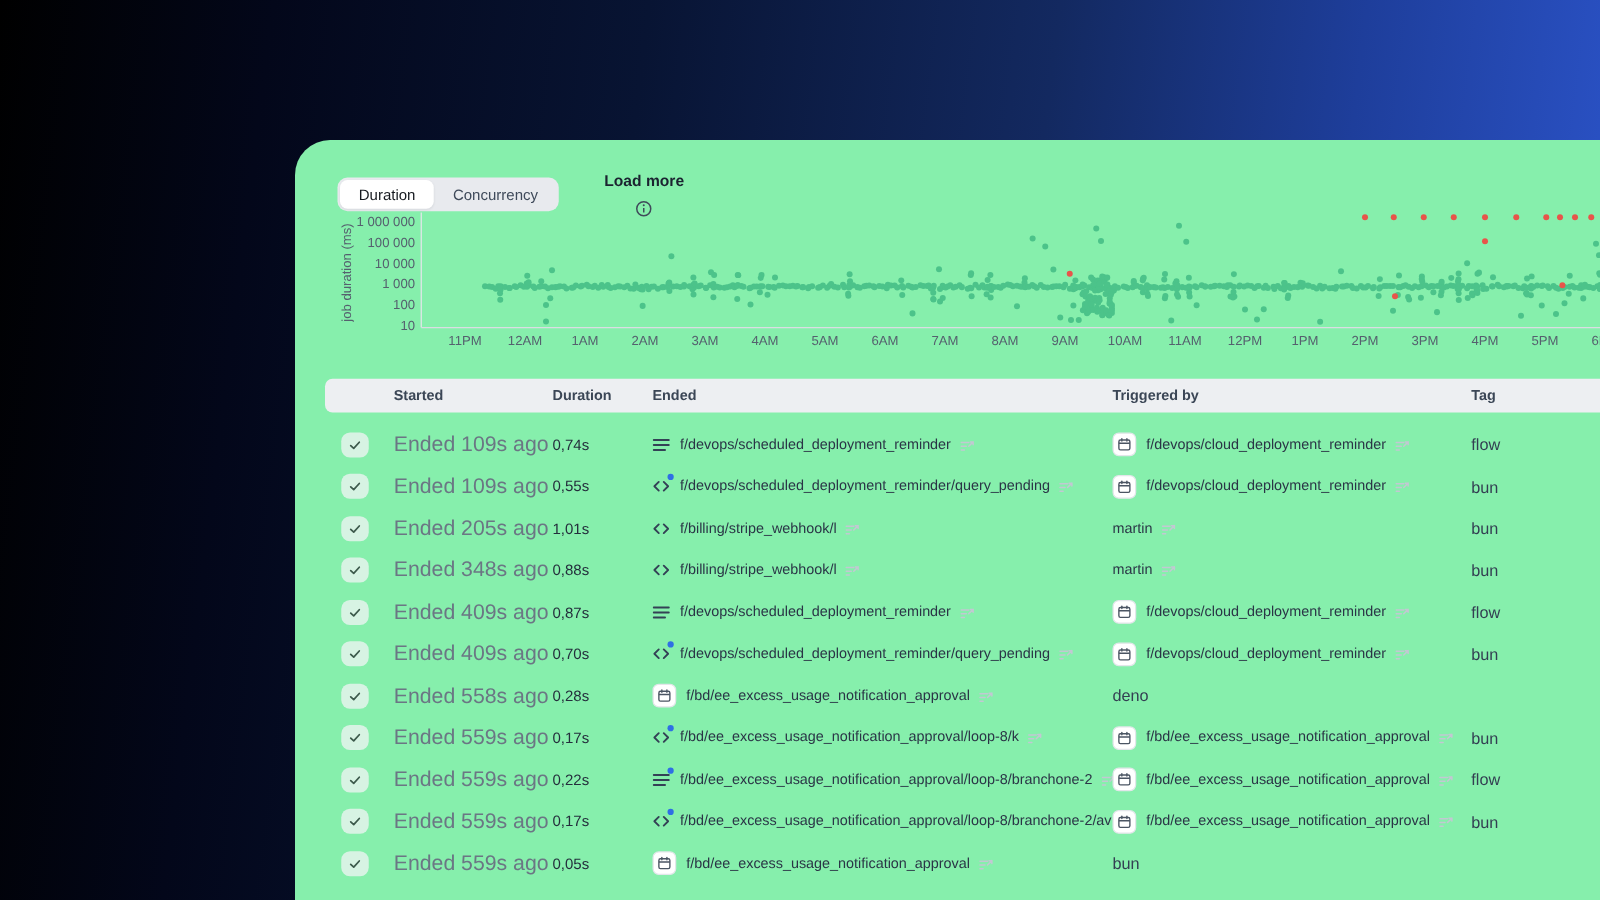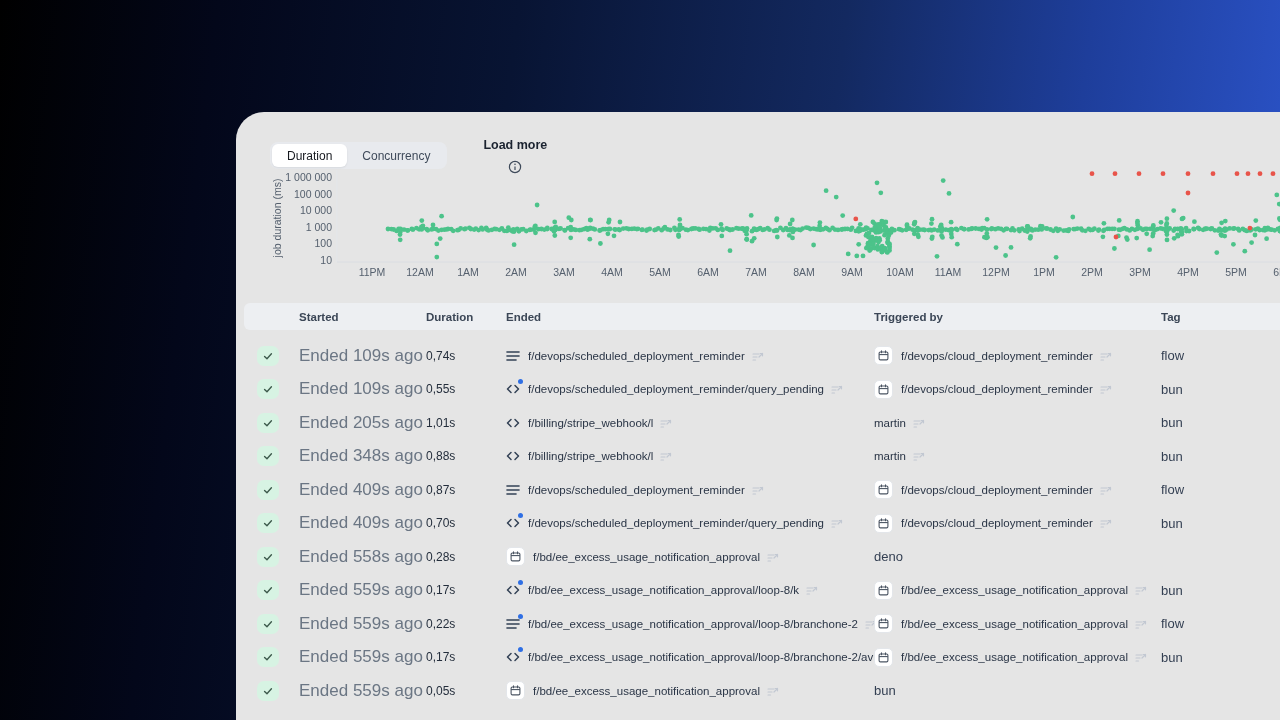--- a/index.html
+++ b/index.html
@@ -4,35 +4,35 @@
 <style>
   * { margin:0; padding:0; box-sizing:border-box; }
   html,body { width:1280px; height:720px; overflow:hidden; }
   body {
     font-family:"Liberation Sans", sans-serif;
     background:linear-gradient(97deg,#000000 0%,#03071a 16%,#081433 38%,#132960 62%,#1e3e9b 80%,#2b53c8 97%);
     position:relative;
   }
   .card {
     position:absolute; left:236px; top:112px; width:1044px; height:608px;
-    background:#e5e5e5; border-radius:28px 0 0 0;
+    background:#86efac; border-radius:28px 0 0 0;
   }
   
   .toolbar { position:absolute; left:34px; top:30px; height:27px; display:flex; align-items:center; }
   .segmented { display:flex; background:#e8eaee; border-radius:8px; padding:2px; height:27px; }
   .seg-tab { display:flex; align-items:center; padding:0 15px; font-size:12px; color:#3f4a5a; border-radius:6px; cursor:pointer; }
   .seg-tab.active { background:#ffffff; color:#16191f; box-shadow:0 1px 2px rgba(16,24,40,.08); }
   .loadmore { display:flex; align-items:center; gap:8px; margin-left:36px;flex-direction:column; }
   .loadmore-label { font-size:12.5px; font-weight:700; color:#1b2330; cursor:pointer; }
   
   .chart-wrap { position:absolute; left:0; top:53px; width:1260px; height:125px; }
   .chart-wrap svg { display:block; }
   .chart-wrap text { font-family:"Liberation Sans", sans-serif; font-size:10.5px; fill:#55606e; }
   
-  .table { position:absolute; left:8px; right:0; top:191px; }
+  .table { position:absolute; left:24px; right:0; top:191px; }
   .thead {
     height:27px; background:#edeff2; border-radius:6px 0 0 6px;
     display:grid; grid-template-columns:55px 127px 80px 368px 287px 1fr; align-items:center;
     font-size:11.5px; font-weight:700; color:#3b4656;
   }
   .tbody { margin-top:9px; }
   .trow {
     height:33.5px; display:grid; grid-template-columns:55px 127px 80px 368px 287px 1fr;
     align-items:center; cursor:pointer;
   }

